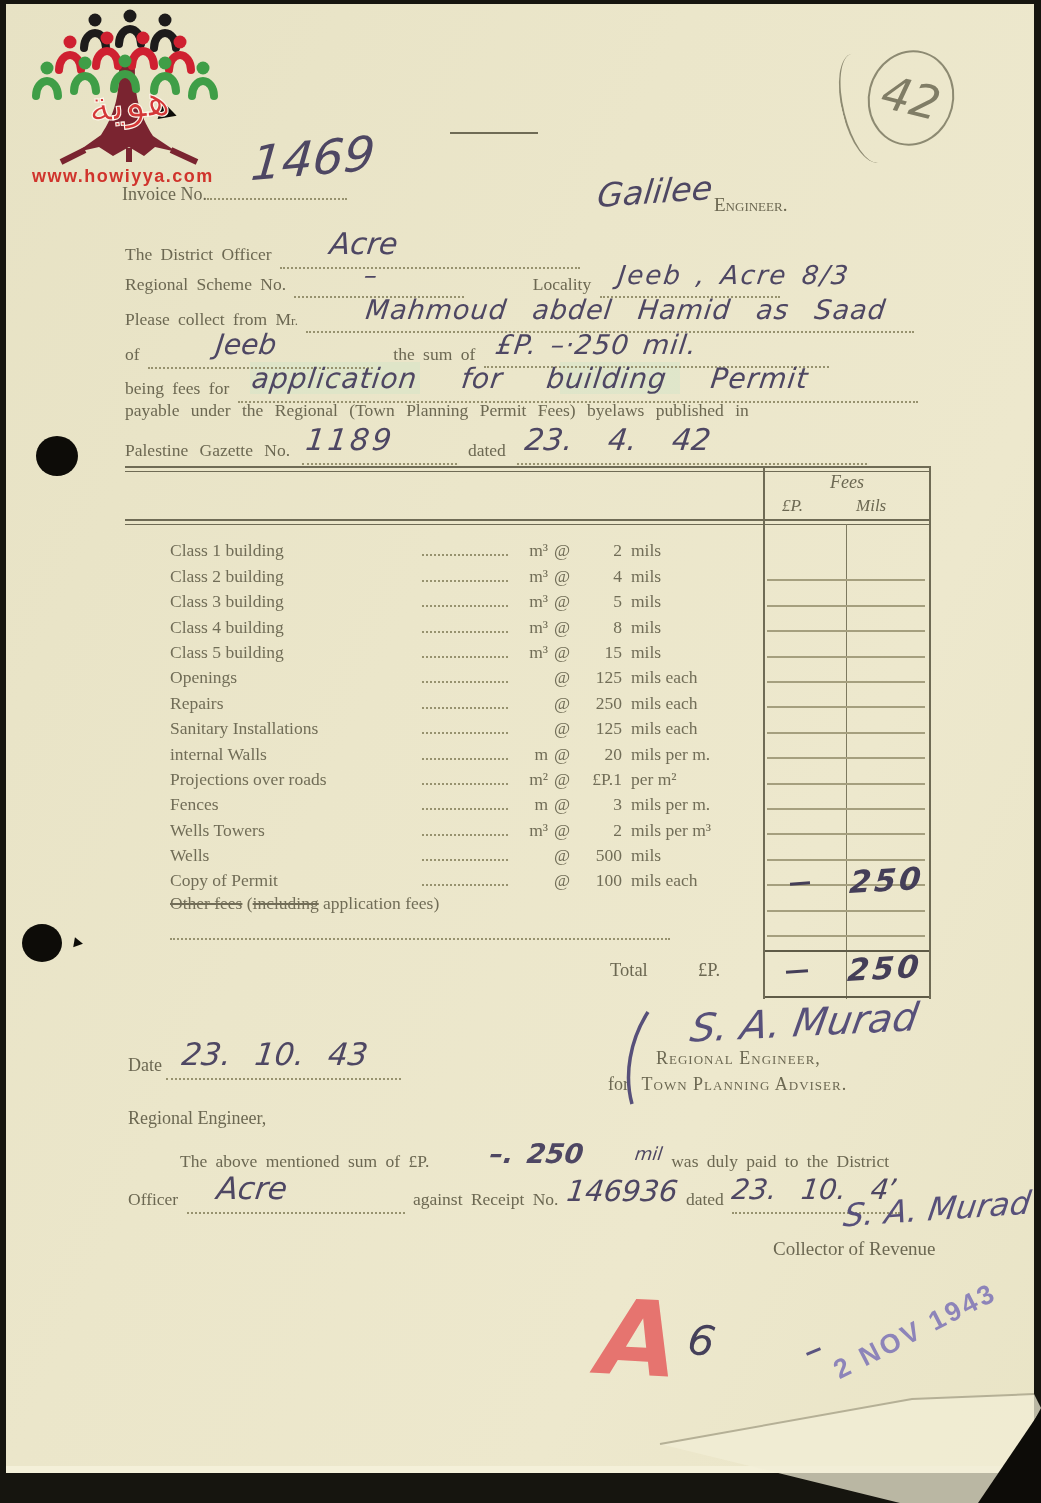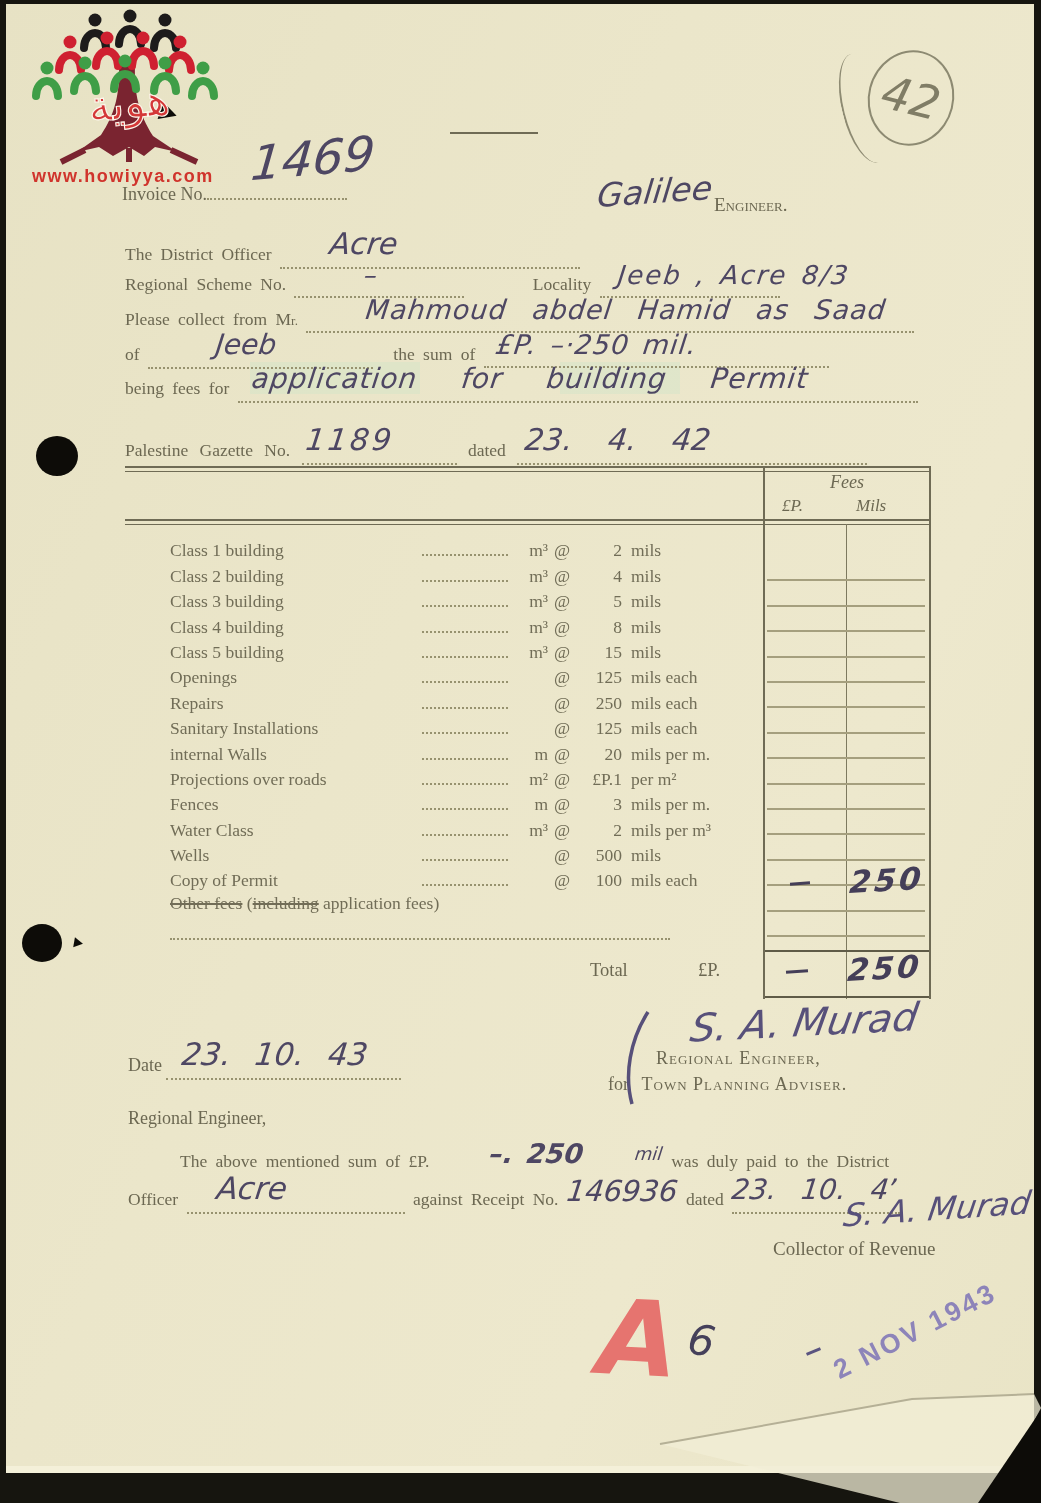--- a/index.html
+++ b/index.html
@@ -152,20 +152,21 @@
     <span class="dot" style="width:225px;"><span class="hw" style="font-size:28px;margin-left:68px;">Jeeb</span></span>
     <span style="margin-left:12px;">the sum of</span>
     <span class="dot" style="width:345px;"><span class="hw" style="font-size:27px;margin-left:12px;letter-spacing:1px;">£P. –·250 mil.</span></span>
   </div>
 
   <div class="formline" style="top:368px;">
     <span>being fees for</span>
     <span class="dot" style="width:680px;"><span class="hw" style="font-size:28px;margin-left:14px;word-spacing:34px;letter-spacing:1px;">application for building Permit</span></span>
   </div>
 
+  <div class="formline" style="top:400px;word-spacing:7px;">payable under the Regional (Town Planning Permit Fees) byelaws published in</div>
 
   <div class="formline" style="top:428px;word-spacing:7px;">
     <span>Palestine Gazette No.</span>
     <span class="dot" style="width:155px;"><span class="hw" style="font-size:30px;margin-left:4px;letter-spacing:3px;">1189</span></span>
     <span>dated</span>
     <span class="dot" style="width:350px;"><span class="hw" style="font-size:30px;margin-left:8px;word-spacing:26px;">23. 4. 42</span></span>
   </div>
 
   <div class="tline" style="left:125px;top:466px;width:805px;height:2px;"></div>
   <div class="tline" style="left:125px;top:471px;width:805px;height:1px;"></div>
@@ -277,21 +278,21 @@
     <div class="prow">
       <span class="lbl">Fences</span>
       <span class="dots"></span>
       <span class="unit">m</span>
       <span class="at">@</span>
       <span class="qty">3</span>
       <span class="per">mils per m.</span>
     </div>
 
     <div class="prow">
-      <span class="lbl">Water Class</span>
+      <span class="lbl">Wells Towers</span>
       <span class="dots"></span>
       <span class="unit">m³</span>
       <span class="at">@</span>
       <span class="qty">2</span>
       <span class="per">mils per m³</span>
     </div>
 
     <div class="prow">
       <span class="lbl">Wells</span>
       <span class="dots"></span>
@@ -312,21 +313,21 @@
   </div>
 
   <div class="pr" style="left:170px;top:893px;font-size:17.5px;color:#716d57;">
     <span class="strike">Other fees</span><span> (</span><span class="strike">including</span><span> application fees)</span>
   </div>
   <div style="position:absolute;left:170px;top:922px;width:500px;height:16px;border-bottom:2px dotted #97926f;"></div>
 
   <div class="hwdash" style="left:790px;top:882px;width:20px;"></div>
   <div class="hwfee" style="left:850px;top:862px;letter-spacing:3px;">250</div>
 
-  <div class="pr" style="left:590px;top:960px;font-size:18.5px;text-align:right;">Total</div>
+  <div class="pr" style="left:610px;top:960px;font-size:18.5px;text-align:right;">Total</div>
   <div class="pr" style="left:698px;top:960px;font-size:18.5px;">£P.</div>
   <div class="hwdash" style="left:786px;top:970px;width:22px;"></div>
   <div class="hwfee" style="left:848px;top:950px;letter-spacing:3px;">250</div>
 
   <span class="hw" style="position:absolute;left:692px;top:1000px;font-size:39px;transform:skewX(-12deg) rotate(-3deg);color:#57507a;">S. A. Murad</span>
   <div class="pr sc" style="left:656px;top:1048px;font-size:18px;letter-spacing:1px;">Regional Engineer,</div>
   <div class="pr" style="left:608px;top:1074px;font-size:18px;">
     <span>for</span>
     <span class="sc" style="letter-spacing:1px;margin-left:8px;">Town Planning Adviser.</span>
   </div>

